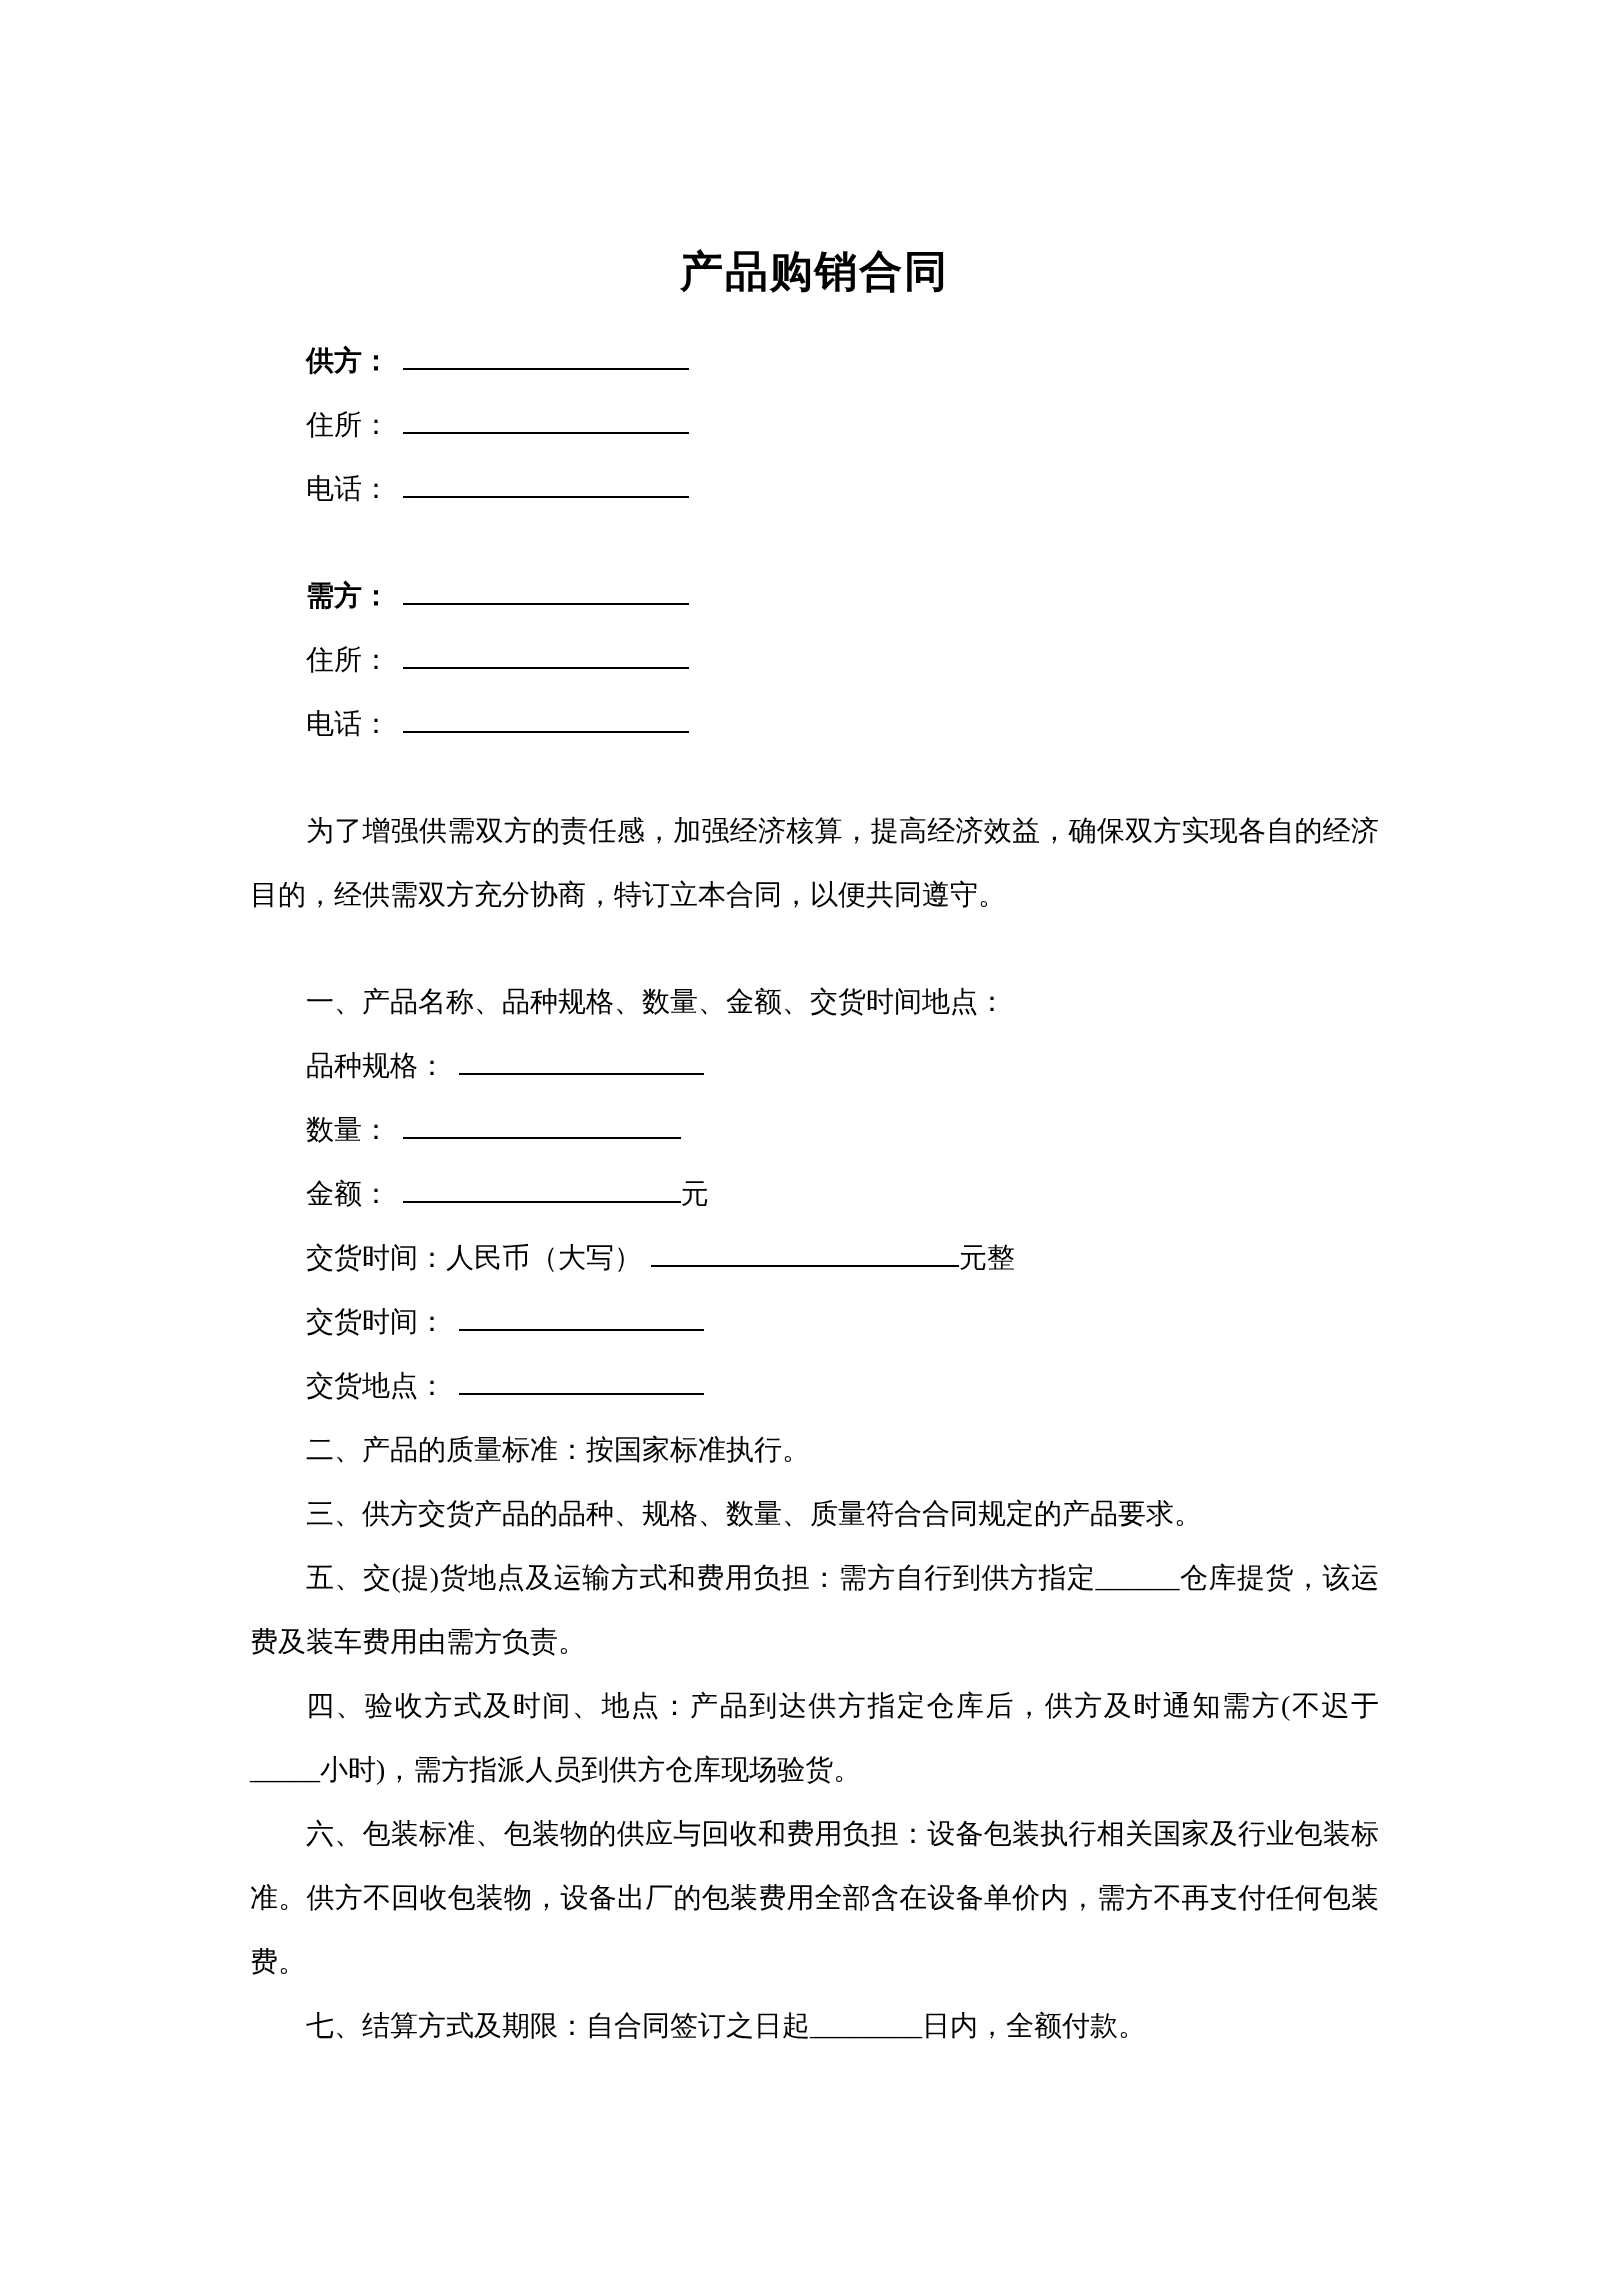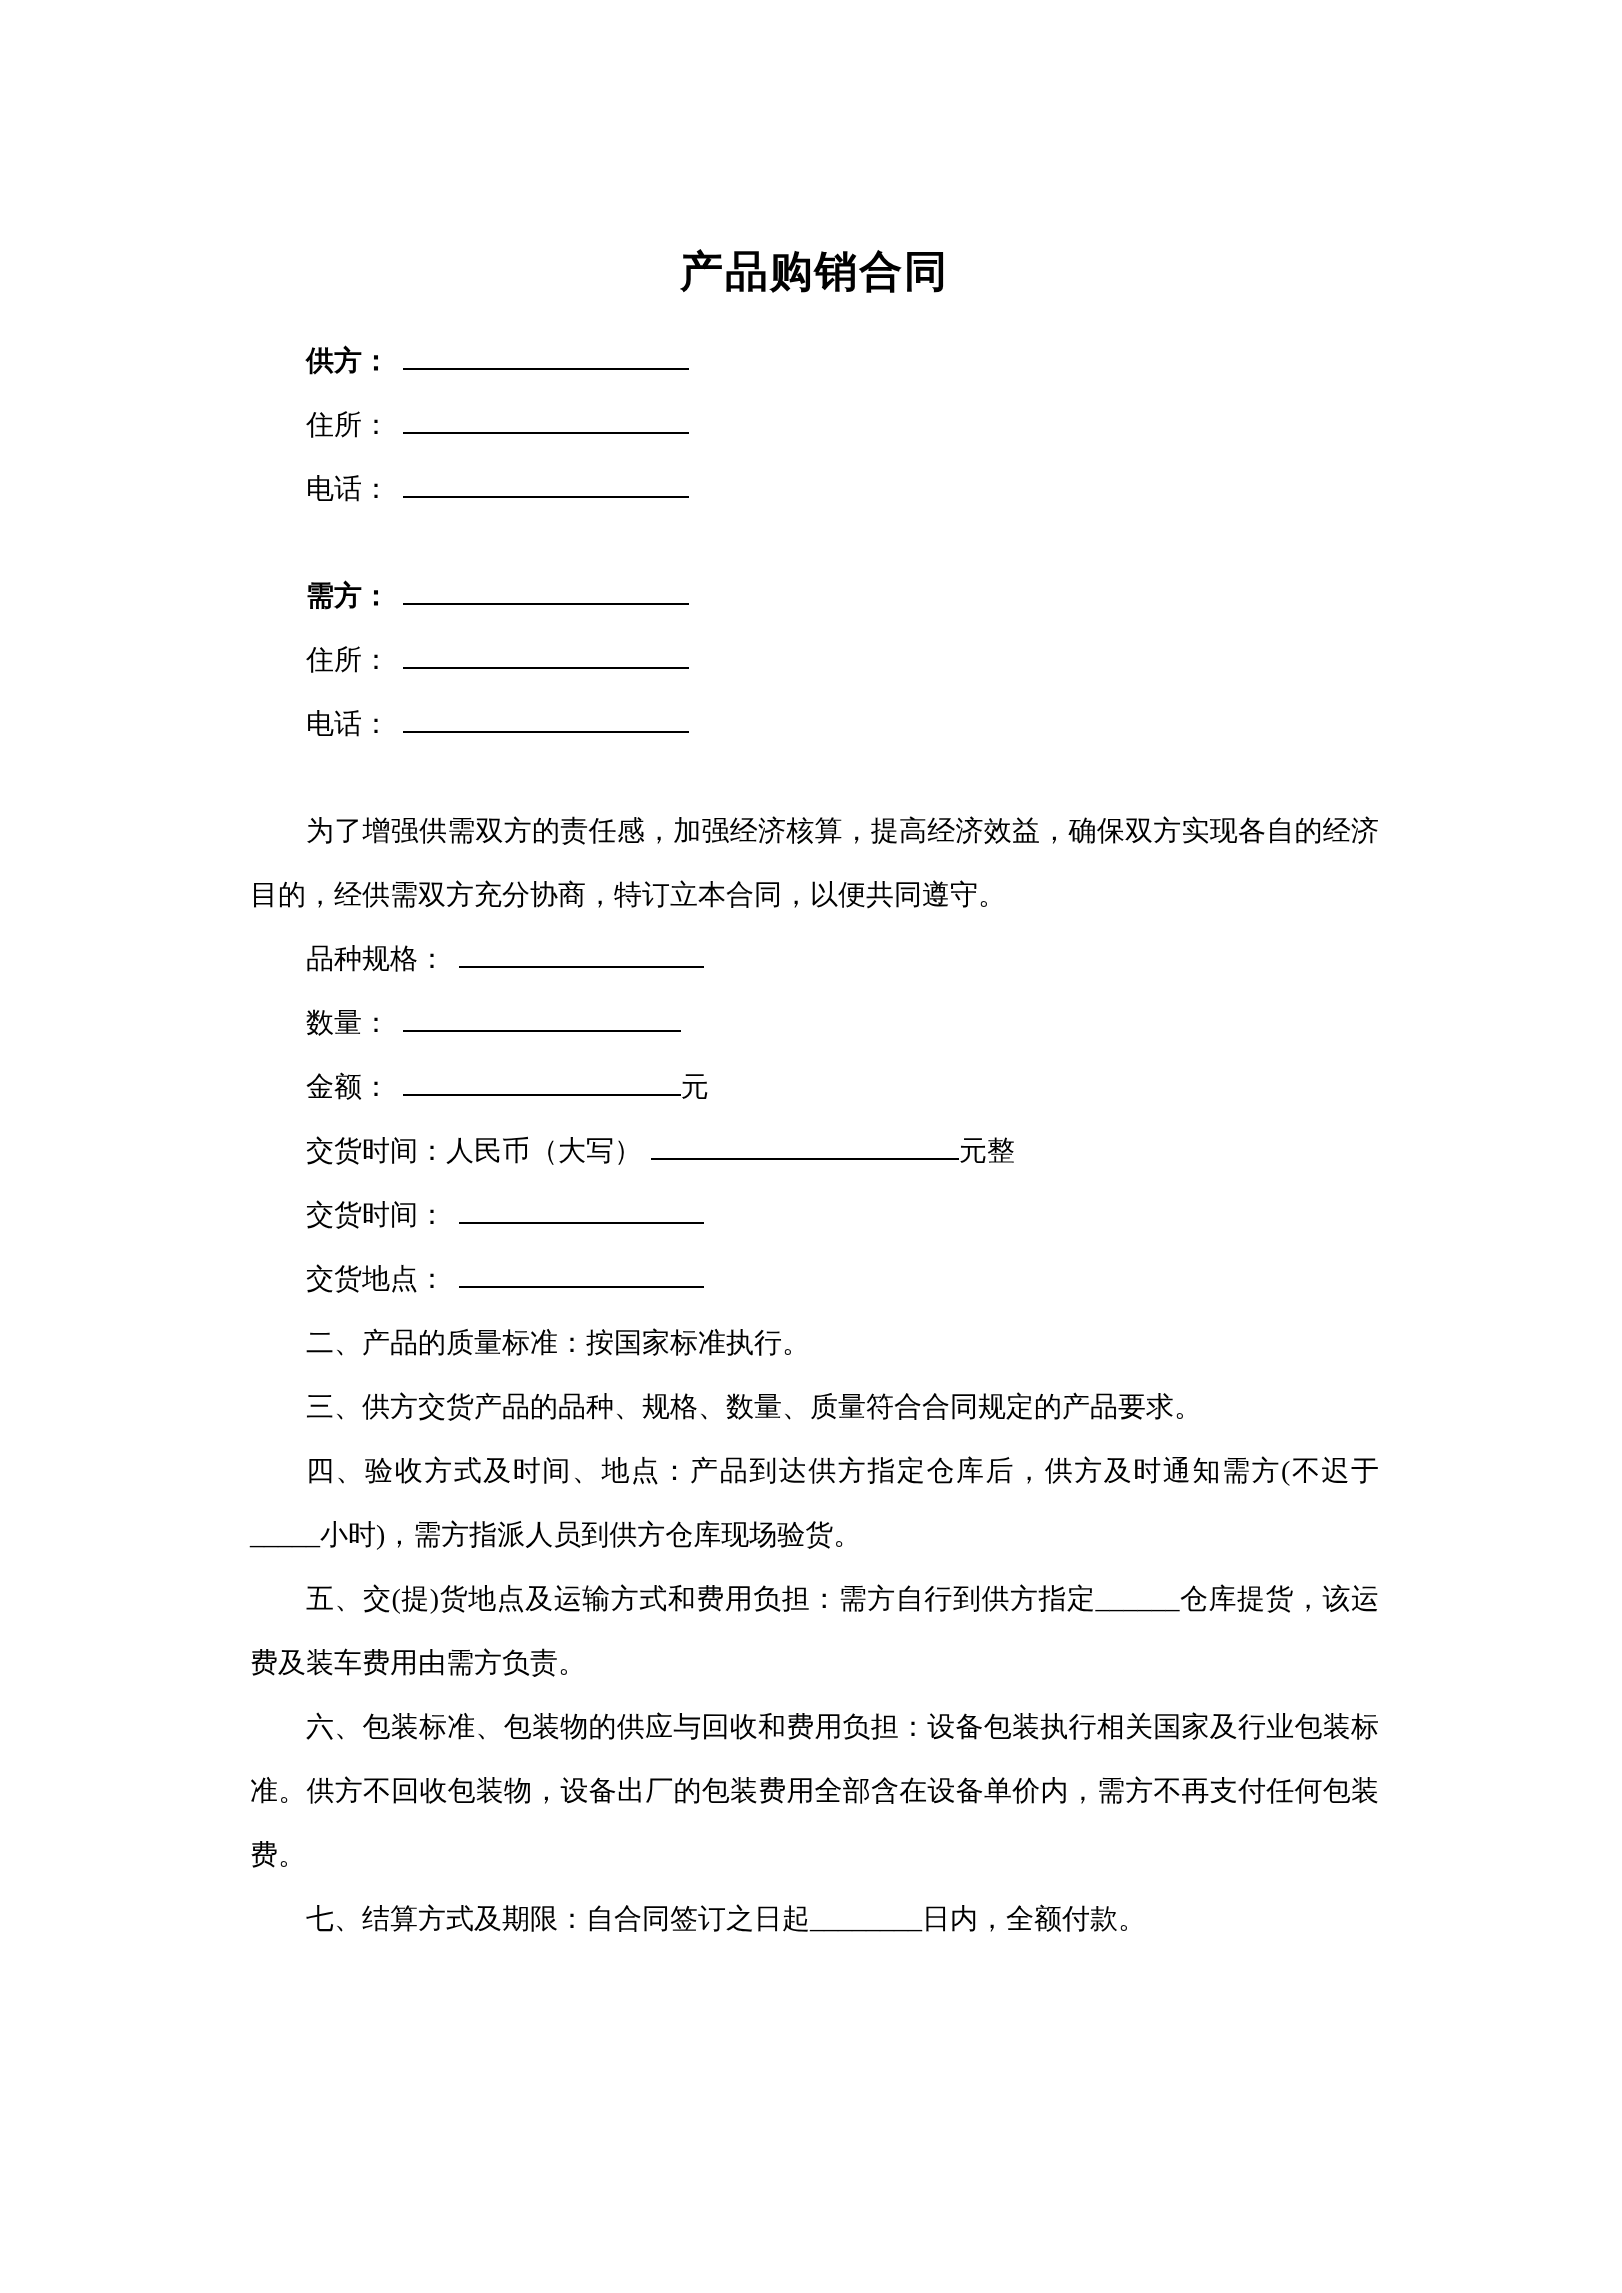--- a/index.html
+++ b/index.html
@@ -74,20 +74,21 @@
   </p>
   <p class="fline">
     <span>住所：</span><span class="blank bl-party"></span>
   </p>
   <p class="fline">
     <span>电话：</span><span class="blank bl-party"></span>
   </p>
 
   <p class="para group-gap">为了增强供需双方的责任感，加强经济核算，提高经济效益，确保双方实现各自的经济目的，经供需双方充分协商，特订立本合同，以便共同遵守。</p>
 
+  <p class="para group-gap">一、产品名称、品种规格、数量、金额、交货时间地点：</p>
 
   <p class="fline">
     <span>品种规格：</span><span class="blank bl-name"></span><span class="suffix"></span>
   </p>
   <p class="fline">
     <span>数量：</span><span class="blank bl-qty"></span><span class="suffix"></span>
   </p>
   <p class="fline">
     <span>金额：</span><span class="blank bl-amt"></span><span class="suffix">元</span>
   </p>
@@ -96,19 +97,19 @@
   </p>
   <p class="fline">
     <span>交货时间：</span><span class="blank bl-date"></span><span class="suffix"></span>
   </p>
   <p class="fline">
     <span>交货地点：</span><span class="blank bl-date"></span><span class="suffix"></span>
   </p>
 
   <p class="para">二、产品的质量标准：按国家标准执行。</p>
   <p class="para">三、供方交货产品的品种、规格、数量、质量符合合同规定的产品要求。</p>
+  <p class="para">五、交(提)货地点及运输方式和费用负担：需方自行到供方指定______仓库提货，该运费及装车费用由需方负责。</p>
   <p class="para">四、验收方式及时间、地点：产品到达供方指定仓库后，供方及时通知需方(不迟于_____小时)，需方指派人员到供方仓库现场验货。</p>
-  <p class="para">五、交(提)货地点及运输方式和费用负担：需方自行到供方指定______仓库提货，该运费及装车费用由需方负责。</p>
   <p class="para">六、包装标准、包装物的供应与回收和费用负担：设备包装执行相关国家及行业包装标准。供方不回收包装物，设备出厂的包装费用全部含在设备单价内，需方不再支付任何包装费。</p>
   <p class="para">七、结算方式及期限：自合同签订之日起________日内，全额付款。</p>
 
 </div>
 
 
 </body></html>

